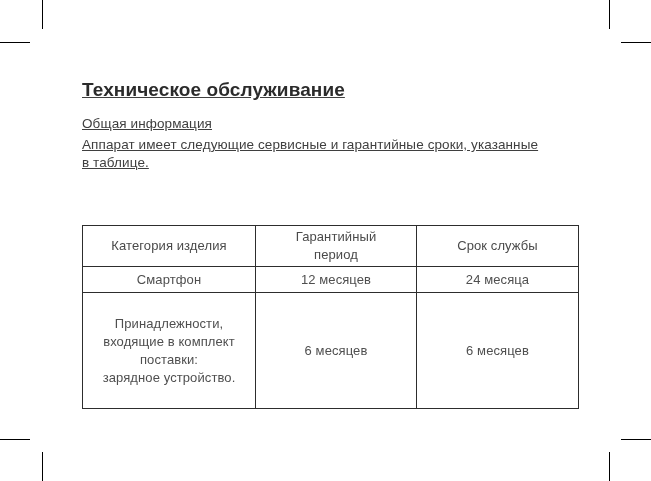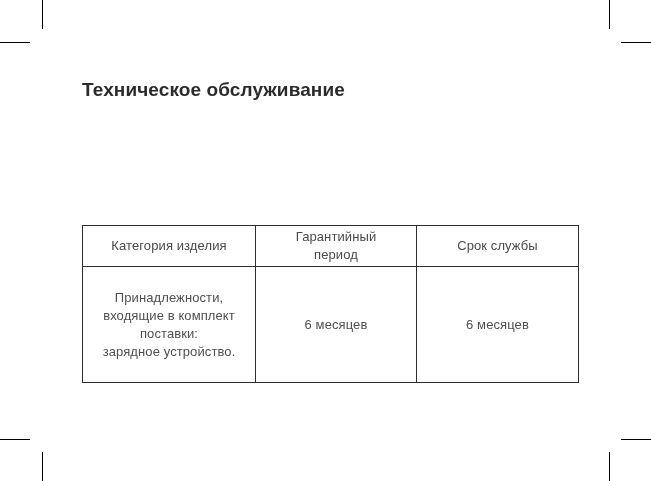--- a/index.html
+++ b/index.html
@@ -30,20 +30,21 @@
   .crop.br-h { left: 621px; top: 439px; }
   .crop.br-v { left: 609px; top: 452px; }
 
   
   .content {
     position: absolute;
     left: 82px;
     top: 79px;
     width: 482px;
     color: #3f3f3f;
+    text-decoration: underline;
   }
   .page-title {
     font-size: 19px;
     line-height: 21px;
     font-weight: bold;
     color: #2b2b2b;
     margin: 0 0 15px 0;
     letter-spacing: 0.1px;
   }
   .para {
@@ -89,29 +90,37 @@
 <div class="crop h tl-h"></div>
 <div class="crop v tr-v"></div>
 <div class="crop h tr-h"></div>
 <div class="crop h bl-h"></div>
 <div class="crop v bl-v"></div>
 <div class="crop h br-h"></div>
 <div class="crop v br-v"></div>
 
 <div class="content">
   <h1 class="page-title">Техническое обслуживание</h1>
+  <p class="para">Общая информация</p>
+  <p class="para">Аппарат имеет следующие сервисные и гарантийные сроки, указанные
+в таблице.</p>
 </div>
 
 <table class="service-table">
   <tbody>
     <tr class="hdr">
       <td class="col1">Категория изделия</td>
       <td class="col2">Гарантийный
 период</td>
       <td class="col3">Срок службы</td>
+    </tr>
+    <tr class="row1">
+      <td class="col1">Смартфон</td>
+      <td class="col2">12 месяцев</td>
+      <td class="col3">24 месяца</td>
     </tr>
     <tr class="row2">
       <td class="col1">Принадлежности,
 входящие в комплект
 поставки:
 зарядное устройство.</td>
       <td class="col2">6 месяцев</td>
       <td class="col3">6 месяцев</td>
     </tr>
   </tbody>

